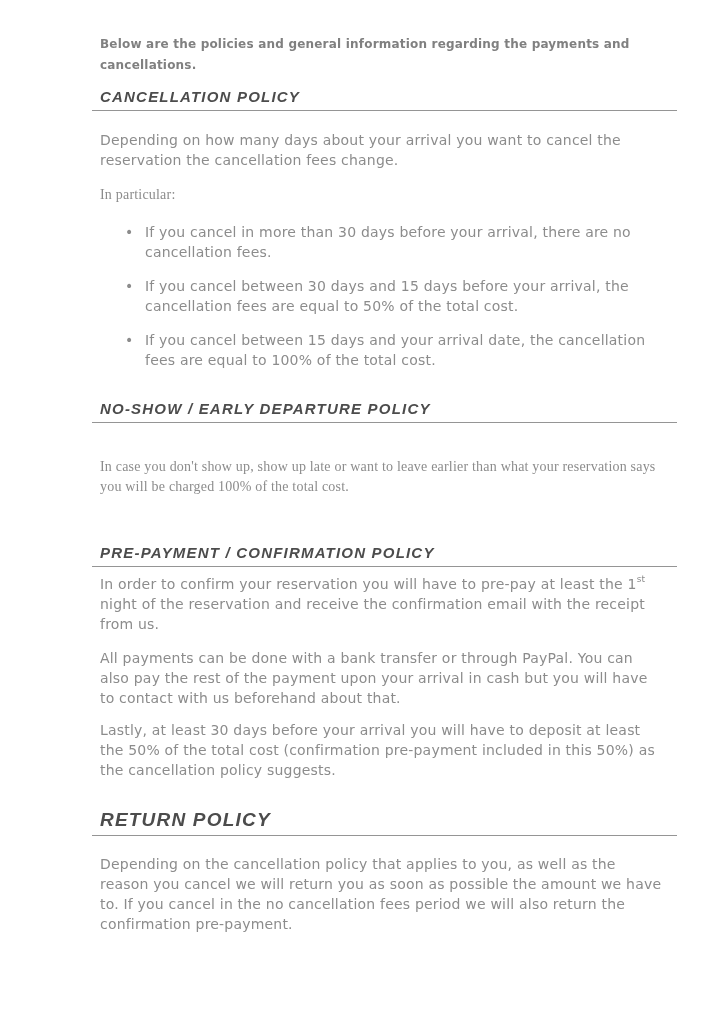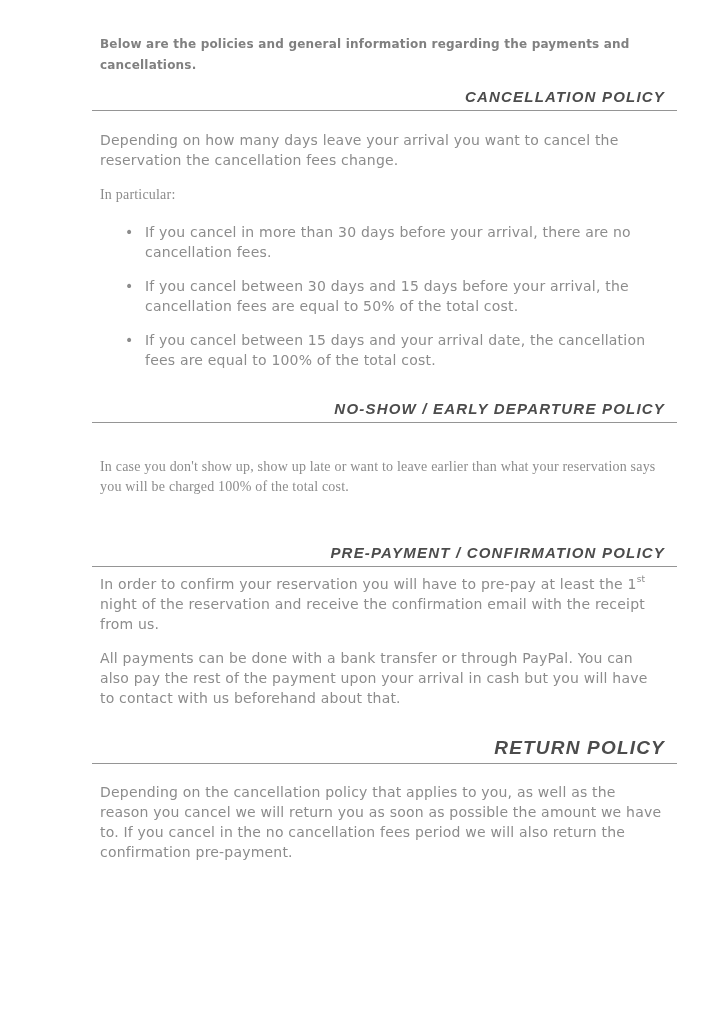--- a/index.html
+++ b/index.html
@@ -26,21 +26,21 @@
     line-height:21px;
     letter-spacing:0.2px;
   }
   .para {
     font-size:14px;
     color:#8c8c8c;
     line-height:20px;
     letter-spacing:0.2px;
   }
   .sec-heading {
-    text-align:right;
+    text-align:left;
     font-family:"Liberation Sans", sans-serif;
     font-style:italic;
     font-weight:bold;
     font-size:15px;
     line-height:18px;
     color:#4c4c4c;
     letter-spacing:1.2px;
   }
   .sec-heading.large {
     font-size:19px;
@@ -89,21 +89,21 @@
 <body>
 
 <div class="page">
   <div class="content">
 
     <p class="intro">Below are the policies and general information regarding the payments and cancellations.</p>
 
     <section>
       <h2 class="sec-heading h1">CANCELLATION POLICY</h2>
       <div class="rule"></div>
-      <p class="para p-depending">Depending on how many days leave your arrival you want to cancel the reservation the cancellation fees change.</p>
+      <p class="para p-depending">Depending on how many days about your arrival you want to cancel the reservation the cancellation fees change.</p>
       <p class="para p-particular">In particular:</p>
       <ul class="bullets">
         <li>
           <span class="blt">•</span>
           <span class="para blt-text">If you cancel in more than 30 days before your arrival, there are no cancellation fees.</span>
         </li>
         <li>
           <span class="blt">•</span>
           <span class="para blt-text">If you cancel between 30 days and 15 days before your arrival, the cancellation fees are equal to 50% of the total cost.</span>
         </li>
@@ -118,20 +118,21 @@
       <h2 class="sec-heading h2">NO-SHOW / EARLY DEPARTURE POLICY</h2>
       <div class="rule"></div>
       <p class="para p-noshow">In case you don't show up, show up late or want to leave earlier than what your reservation says you will be charged 100% of the total cost.</p>
     </section>
 
     <section>
       <h2 class="sec-heading h3">PRE-PAYMENT / CONFIRMATION POLICY</h2>
       <div class="rule"></div>
       <p class="para p-pre1"><span>In order to confirm your reservation you will have to pre-pay at least the 1</span><sup class="ord">st</sup><span> night of the reservation and receive the confirmation email with the receipt from us.</span></p>
       <p class="para p-pre2">All payments can be done with a bank transfer or through PayPal. You can also pay the rest of the payment upon your arrival in cash but you will have to contact with us beforehand about that.</p>
+      <p class="para p-pre3">Lastly, at least 30 days before your arrival you will have to deposit at least the 50% of the total cost (confirmation pre-payment included in this 50%) as the cancellation policy suggests.</p>
     </section>
 
     <section>
       <h2 class="sec-heading large h4">RETURN POLICY</h2>
       <div class="rule"></div>
       <p class="para p-return">Depending on the cancellation policy that applies to you, as well as the reason you cancel we will return you as soon as possible the amount we have to. If you cancel in the no cancellation fees period we will also return the confirmation pre-payment.</p>
     </section>
 
   </div>
 </div>

